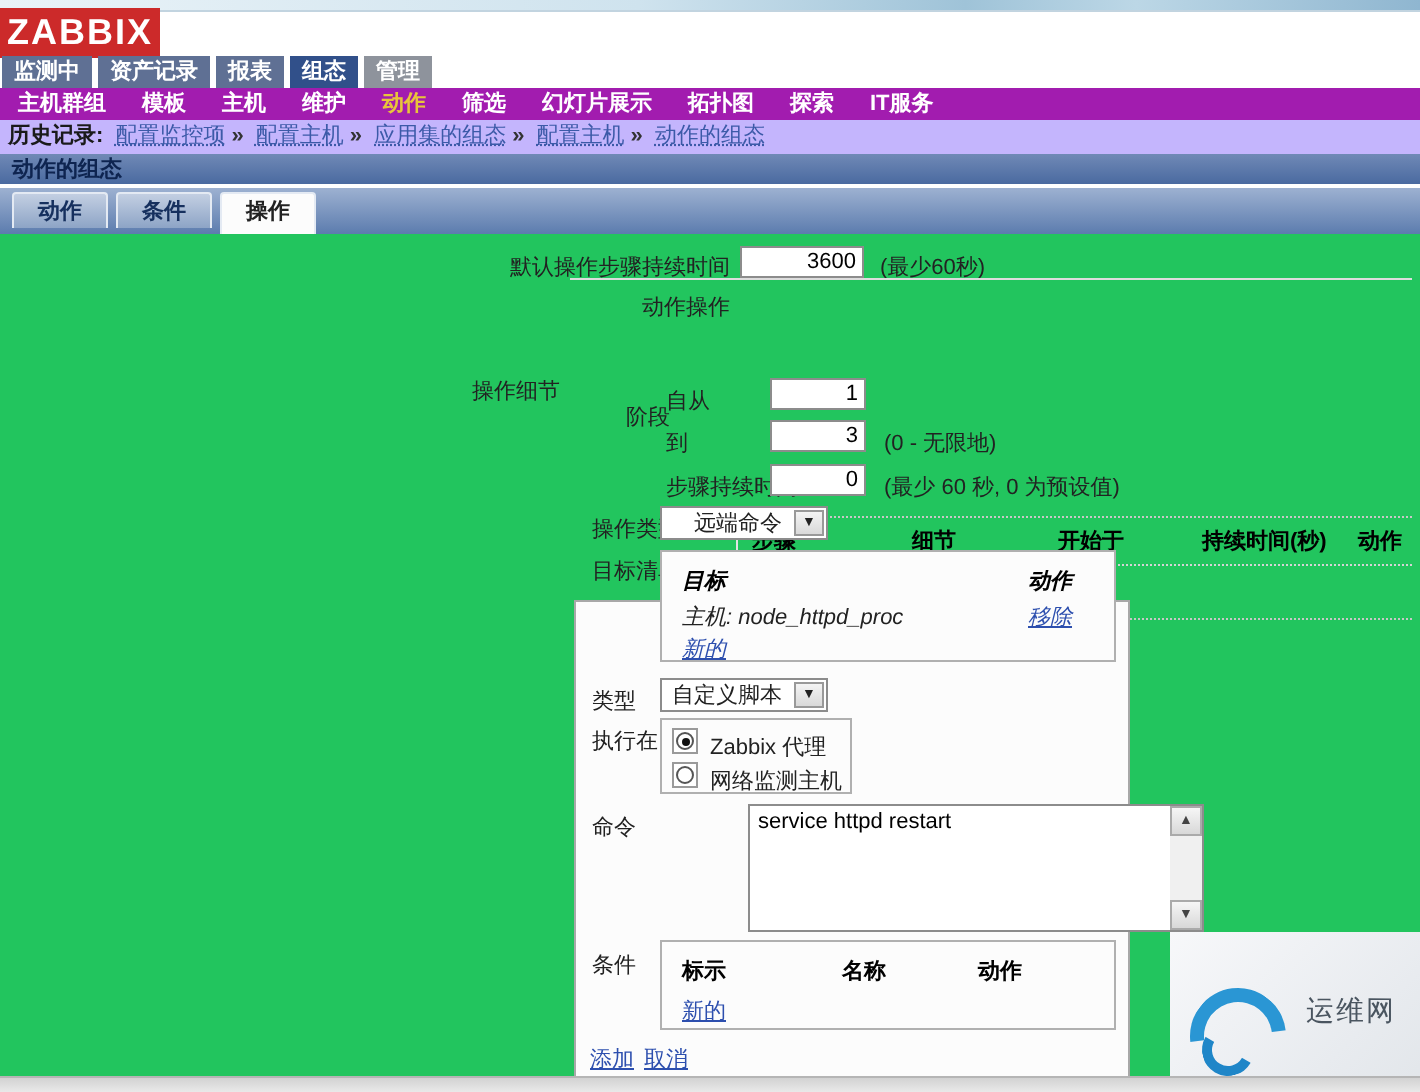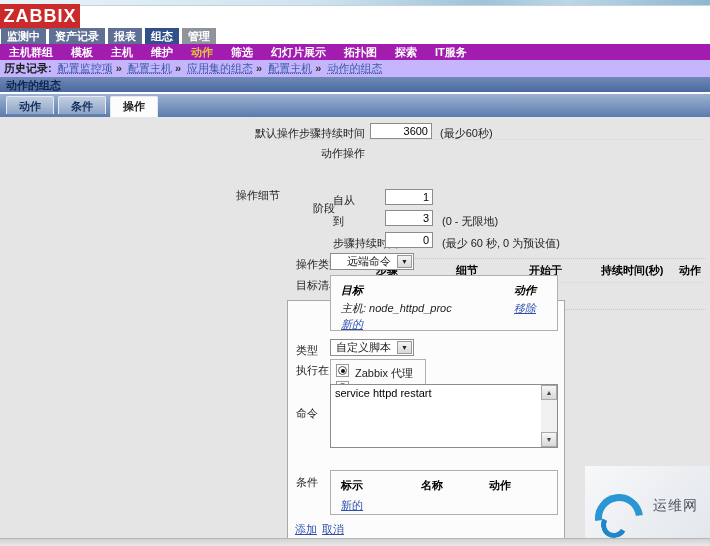--- a/index.html
+++ b/index.html
@@ -43,21 +43,21 @@
 
   
   .tab-band { position:absolute; left:0; top:94px; width:710px; height:23px;
     background:linear-gradient(#9db1d1,#5c7cae); }
   .form-tab { position:absolute; top:2px; height:18px; line-height:18px; padding:0 12px;
     font-weight:bold; color:#16305e; border:1px solid #e4eaf3; border-bottom:none;
     background:linear-gradient(#c3cfe2,#8da4c6); border-radius:2px 2px 0 0; cursor:pointer; }
   .form-tab.active { background:#fcfcfc; color:#222; height:21px; z-index:3; }
 
   
-  .content { position:absolute; left:0; top:117px; width:710px; height:421px; background:#e5e5e5; }
+  .content { position:absolute; left:0; top:117px; width:710px; height:421px; background:#22c55e; }
 
   .lbl { position:absolute; color:#222; white-space:nowrap; }
   .lbl-r { text-align:right; }
   .hint { position:absolute; color:#222; white-space:nowrap; }
   .num-input { position:absolute; height:16px; border:1px solid #8c8c8c; background:#fff;
     font-family:inherit; font-size:11px; text-align:right; padding:0 3px; color:#000; }
   .link { color:#2d4fae; text-decoration:underline; cursor:pointer; white-space:nowrap; }
 
   .divider { position:absolute; border-top:1px solid #ddd; }
 
@@ -225,21 +225,21 @@
           </span>
       </div>
       <div class="lbl" style="left:24px; top:6px;">Zabbix 代理</div>
       <div class="radio-cell" style="left:5px; top:21px;">
         <span class="radio-circle"></span>
       </div>
       <div class="lbl" style="left:24px; top:23px;">网络监测主机</div>
     </div>
 
     <div class="lbl" style="left:296px; top:289px;">命令</div>
-    <div class="cmd-wrap" style="top:267px;">
+    <div class="cmd-wrap" style="top:285px;margin-left:44px;">
       <textarea class="cmd-text" style="">service httpd restart</textarea>
       <div class="cmd-scroll">
         <div class="scroll-btn" style="top:0;">▲</div>
         <div class="scroll-btn" style="bottom:0;">▼</div>
       </div>
     </div>
 
     <div class="lbl" style="left:296px; top:358px;">条件</div>
     <div class="inner-box" style="left:330px; top:353px; width:228px; height:45px;">
       <div class="box-colhead" style="left:10px; top:7px;">标示</div>

